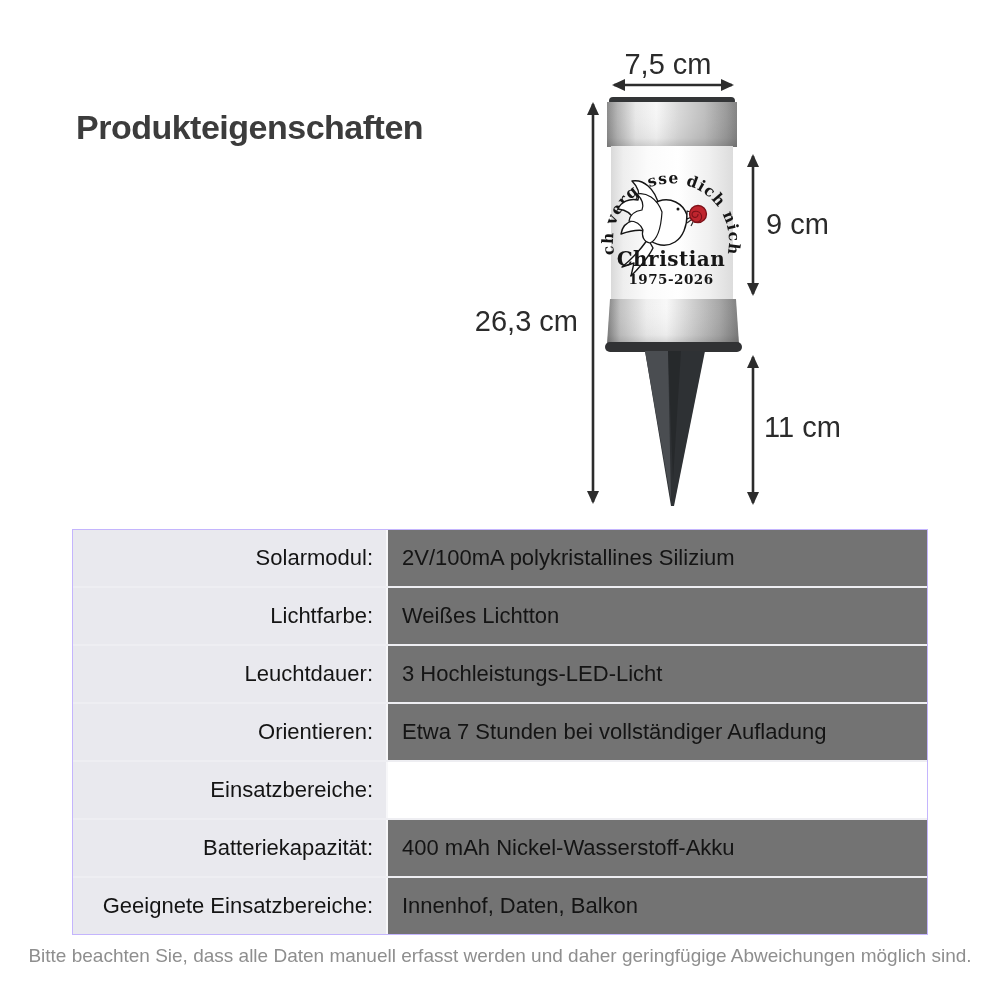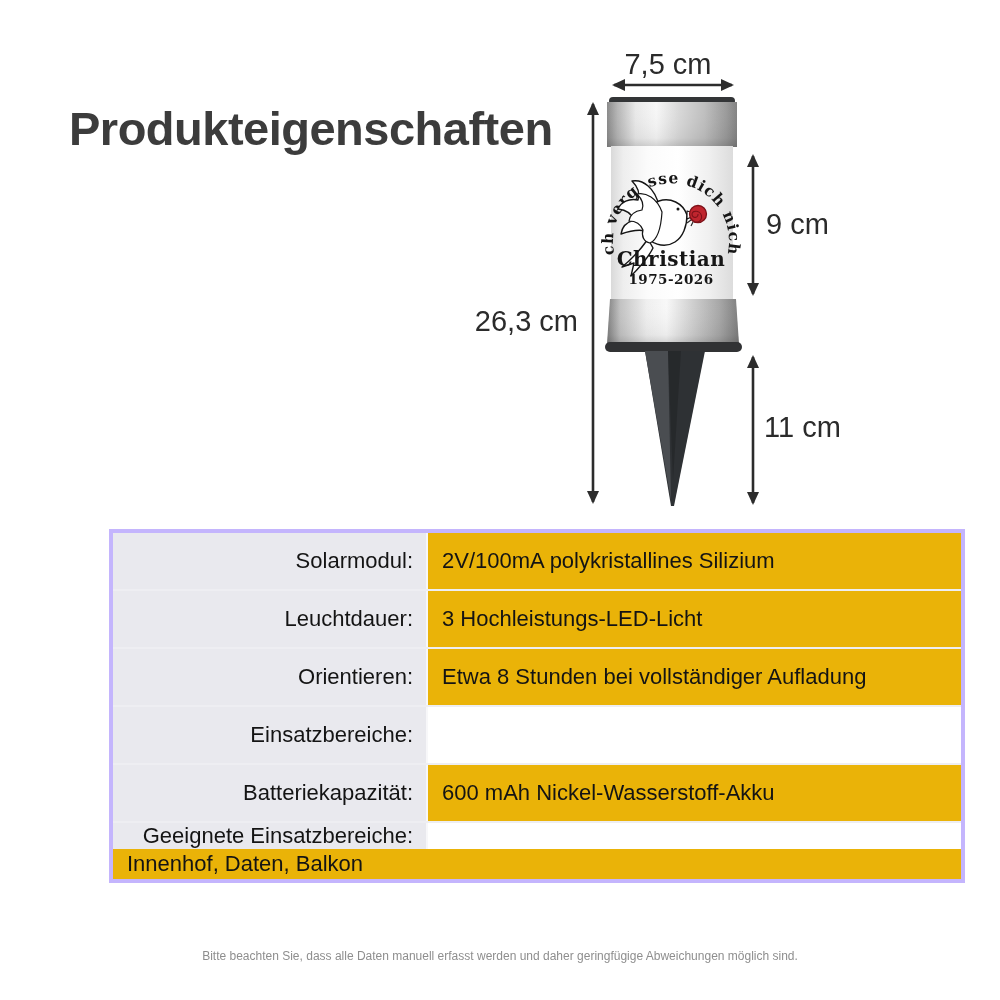--- a/index.html
+++ b/index.html
@@ -1,47 +1,47 @@
 <!DOCTYPE html>
 <html><head>
 <meta charset="utf-8">
 <style>
   html,body{margin:0;padding:0;background:#fff;}
   .canvas{
     position:relative;width:1000px;height:1000px;background:#ffffff;overflow:hidden;
     font-family:"Liberation Sans",sans-serif;
   }
   .page-title{
-    position:absolute;left:69px;top:101px;margin:0;
-    font-size:47px;font-weight:700;color:#3c3c3c;letter-spacing:-0.5px;
+    position:absolute;left:69px;top:101px;margin:7px;
+    font-size:34px;font-weight:700;color:#3c3c3c;letter-spacing:-0.5px;
   }
   .diagram-svg{position:absolute;left:0;top:0;width:1000px;height:520px;}
   .dim-text{font-family:"Liberation Sans",sans-serif;font-size:29px;fill:#2b2b2b;}
   .arc-text{font-family:"DejaVu Serif",serif;font-weight:700;font-size:15.5px;fill:#161616;letter-spacing:1px;}
   .memorial-name{font-family:"DejaVu Serif",serif;font-weight:700;font-size:20px;fill:#161616;letter-spacing:0.5px;}
   .memorial-years{font-family:"DejaVu Serif",serif;font-weight:700;font-size:13.5px;fill:#161616;letter-spacing:0.5px;}
 
   .spec-table{
     position:absolute;left:72px;top:529px;width:856px;
-    border:4px solid #c4b5fd;background:#fff;box-sizing:border-box;margin-left:37px;
+    border:1px solid #c4b5fd;background:#fff;box-sizing:border-box;
   }
   .spec-row{display:flex;height:56px;border-bottom:2px solid #eeeef2;}
-  .spec-row:last-child{border-bottom:none;flex-direction:column;}
+  .spec-row:last-child{border-bottom:none;}
   .spec-label{
     width:315px;background:#e9e9ee;box-sizing:border-box;
     display:flex;align-items:center;justify-content:flex-end;
     padding-right:13px;font-size:22px;color:#141414;border-right:2px solid #f7f7f9;
   }
   .spec-value{
-    flex:1;background:#eab308;display:flex;align-items:center;
+    flex:1;background:#737373;display:flex;align-items:center;
     padding-left:14px;font-size:22px;color:#141414;
   }
   .footer-note{
     position:absolute;left:0;top:944px;width:1000px;text-align:center;
-    color:#8e8e8e;font-size:12px;line-height:24px;
+    color:#8e8e8e;font-size:19px;line-height:24px;
   }
 </style>
 </head>
 <body>
 
 <div class="canvas">
 
   <h1 class="page-title">Produkteigenschaften</h1>
 
   <svg class="diagram-svg" viewBox="0 0 1000 520">
@@ -134,38 +134,42 @@
     <text class="dim-text" x="764" y="437">11 cm</text>
   </svg>
 
   <div class="spec-table">
 
       <div class="spec-row">
         <div class="spec-label">Solarmodul:</div>
         <div class="spec-value">2V/100mA polykristallines Silizium</div>
       </div>
 
+      <div class="spec-row">
+        <div class="spec-label">Lichtfarbe:</div>
+        <div class="spec-value">Weißes Lichtton</div>
+      </div>
 
       <div class="spec-row">
         <div class="spec-label">Leuchtdauer:</div>
         <div class="spec-value">3 Hochleistungs-LED-Licht</div>
       </div>
 
       <div class="spec-row">
         <div class="spec-label">Orientieren:</div>
-        <div class="spec-value">Etwa 8 Stunden bei vollständiger Aufladung</div>
+        <div class="spec-value">Etwa 7 Stunden bei vollständiger Aufladung</div>
       </div>
 
       <div class="spec-row">
         <div class="spec-label">Einsatzbereiche:</div>
       </div>
 
       <div class="spec-row">
         <div class="spec-label">Batteriekapazität:</div>
-        <div class="spec-value">600 mAh Nickel-Wasserstoff-Akku</div>
+        <div class="spec-value">400 mAh Nickel-Wasserstoff-Akku</div>
       </div>
 
       <div class="spec-row">
         <div class="spec-label">Geeignete Einsatzbereiche:</div>
         <div class="spec-value">Innenhof, Daten, Balkon</div>
       </div>
     </div>
 
   <div class="footer-note">
     <div>Bitte beachten Sie, dass alle Daten manuell erfasst werden und daher geringfügige Abweichungen möglich sind.</div>

